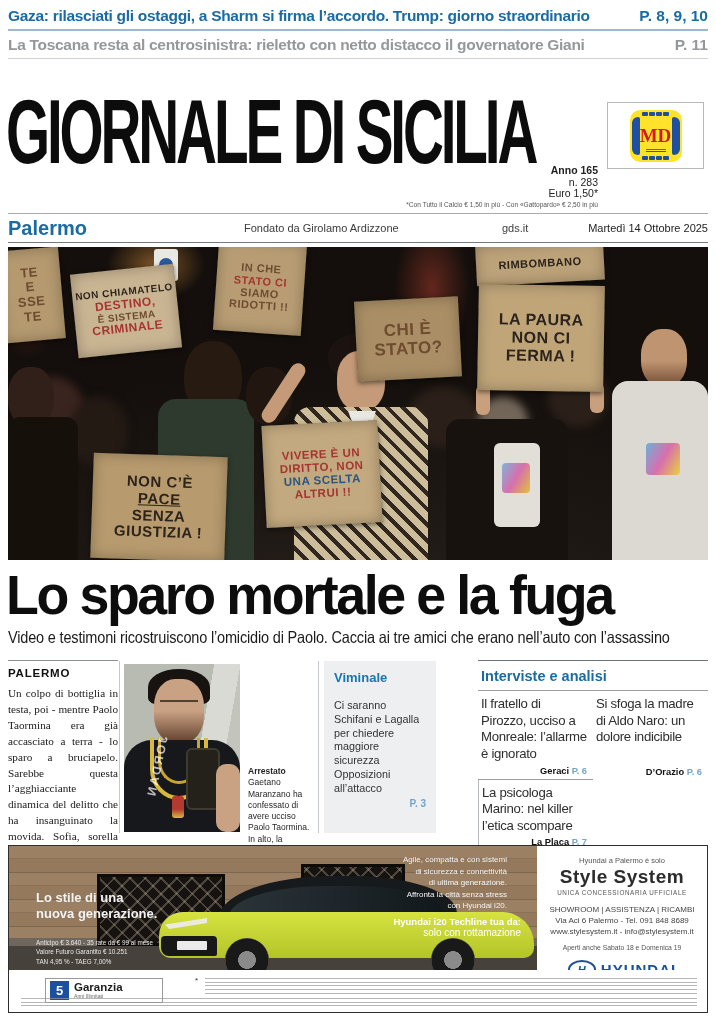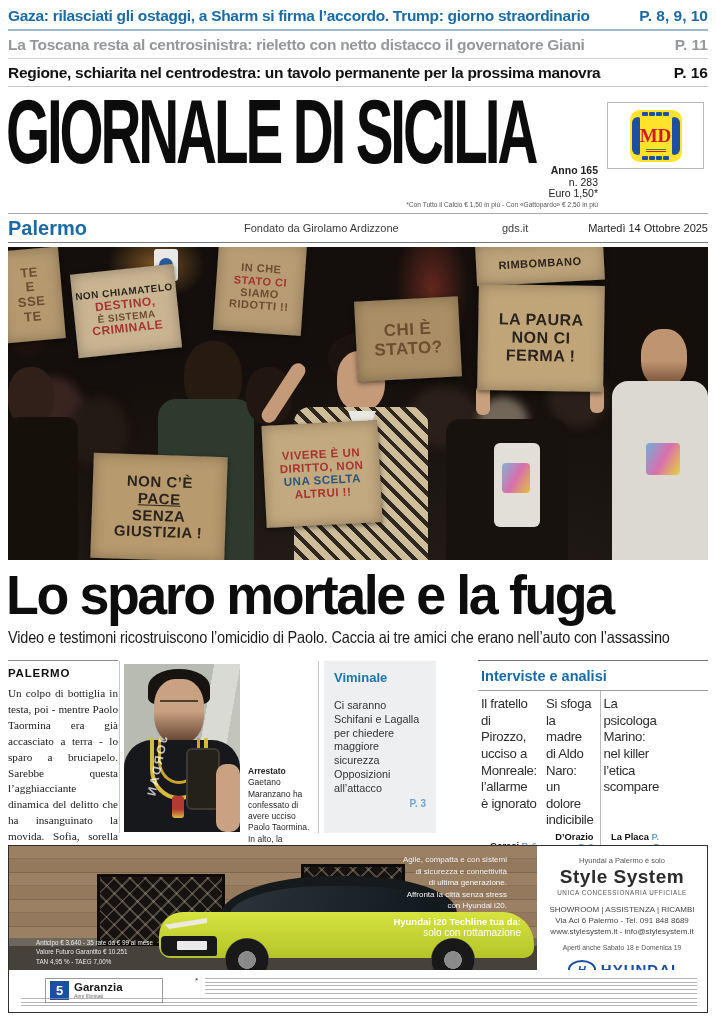--- a/index.html
+++ b/index.html
@@ -83,21 +83,21 @@
   .cap .b{font-weight:bold;}
 
   .vimi{position:absolute;left:324px;top:661px;width:112px;height:172px;background:#edeff0;padding:9px 10px;box-sizing:border-box;}
   .vimi .kick{font-size:13px;font-weight:bold;color:#1a75ad;margin-bottom:7px;}
   .vimi .tit{font-size:16px;line-height:1.2;color:#2c2c2c;letter-spacing:-0.3px;}
   .vimi .txt{font-size:10.8px;line-height:1.28;color:#333;margin-top:14px;}
   .vimi .pg{font-size:10px;text-align:right;margin-top:2px;}
 
   .intv{position:absolute;left:478px;top:660px;width:230px;border-top:1px solid #6d7276;}
   .intv .kick{font-size:14.5px;font-weight:bold;color:#1a6ba3;padding:7px 0 6px 3px;border-bottom:1px solid #9a9ea1;}
-  .intv-grid{display:grid;grid-template-columns:1fr 1fr 1fr 1fr;}
+  .intv-grid{display:grid;grid-template-columns:1fr 1fr;}
   .intv-cell{padding:5px 6px 3px 3px;display:flex;flex-direction:column;justify-content:space-between;min-height:60px;}
   .intv-cell.bl{border-left:1px solid #b9bcbe;}
   .intv-cell.bb{border-bottom:1px solid #9a9ea1;}
   .intv-cell .tit{font-size:13.2px;line-height:1.26;color:#2e2e2e;letter-spacing:-0.3px;}
   .intv-cell .by{font-size:9.3px;font-weight:bold;text-align:right;color:#111;margin-top:3px;}
 
   
   .ad{position:absolute;left:8px;top:845px;width:700px;height:168px;border:1px solid #2e2e2e;box-sizing:border-box;background:#fff;}
   .ad-photo{position:absolute;left:0;top:0;width:698px;height:124px;overflow:hidden;
      background:
@@ -145,24 +145,20 @@
 <div class="page">
 
   <div class="sky-row sky1">
     <span class="t">Gaza: rilasciati gli ostaggi, a Sharm si firma l’accordo. Trump: giorno straordinario</span>
     <span class="p">P. 8, 9, 10</span>
   </div>
   <div class="sky-row sky2">
     <span class="t">La Toscana resta al centrosinistra: rieletto con netto distacco il governatore Giani</span>
     <span class="p">P. 11</span>
   </div>
-  <div class="sky-row sky3">
-    <span class="t">Regione, schiarita nel centrodestra: un tavolo permanente per la prossima manovra</span>
-    <span class="p">P. 16</span>
-  </div>
 
   <div class="mast-title">GIORNALE DI SICILIA</div>
   <div class="md-box">
     <div class="md-inner">
       <div class="md-brk l"></div>
       <div class="md-brk r"></div>
       <div class="md-dots t">
           <i></i>
           <i></i>
           <i></i>
@@ -339,20 +335,24 @@
         <div class="abs" style="left:60px;top:0;width:238px;height:42px;background:#161a1c;border-radius:48% 44% 0 0 / 100% 88% 0 0;"></div>
         <div class="abs" style="left:70px;top:10px;width:214px;height:32px;background:linear-gradient(100deg,#2b3438,#10181c);border-radius:46% 42% 0 0 / 95% 82% 0 0;"></div>
         <div class="abs" style="left:0;top:36px;width:375px;height:46px;background:linear-gradient(#d6e340,#b4c428);border-radius:24px 32px 10px 12px;"></div>
         <div class="abs" style="left:6px;top:42px;width:42px;height:11px;background:#eceadf;clip-path:polygon(0 60%,100% 0,100% 45%,10% 100%);"></div>
         <div class="abs" style="left:2px;top:60px;width:56px;height:20px;background:#181818;border-radius:4px 4px 2px 8px;"></div>
         <div class="abs" style="left:18px;top:65px;width:30px;height:9px;background:#eaeaea;border-radius:1px;"></div>
         <div class="abs" style="left:66px;top:62px;width:44px;height:44px;border-radius:50%;background:radial-gradient(circle,#8a8a8a 0 28%,#191919 29% 68%,#3c3c3c 69%);"></div>
         <div class="abs" style="left:272px;top:62px;width:44px;height:44px;border-radius:50%;background:radial-gradient(circle,#8a8a8a 0 28%,#191919 29% 68%,#3c3c3c 69%);"></div>
       </div>
 
+      <div class="ad-h2">
+        <div>Lo stile di una</div>
+        <div>nuova generazione.</div>
+      </div>
       <div class="ad-fin">
         <div>Anticipo € 3.640 - 35 rate da € 99 al mese</div>
         <div>Valore Futuro Garantito € 10.251</div>
         <div>TAN 4,95 % - TAEG 7,00%</div>
       </div>
       <div class="ad-mid">
         <div>Agile, compatta e con sistemi</div>
         <div>di sicurezza e connettività</div>
         <div>di ultima generazione.</div>
         <div>Affronta la città senza stress</div>

